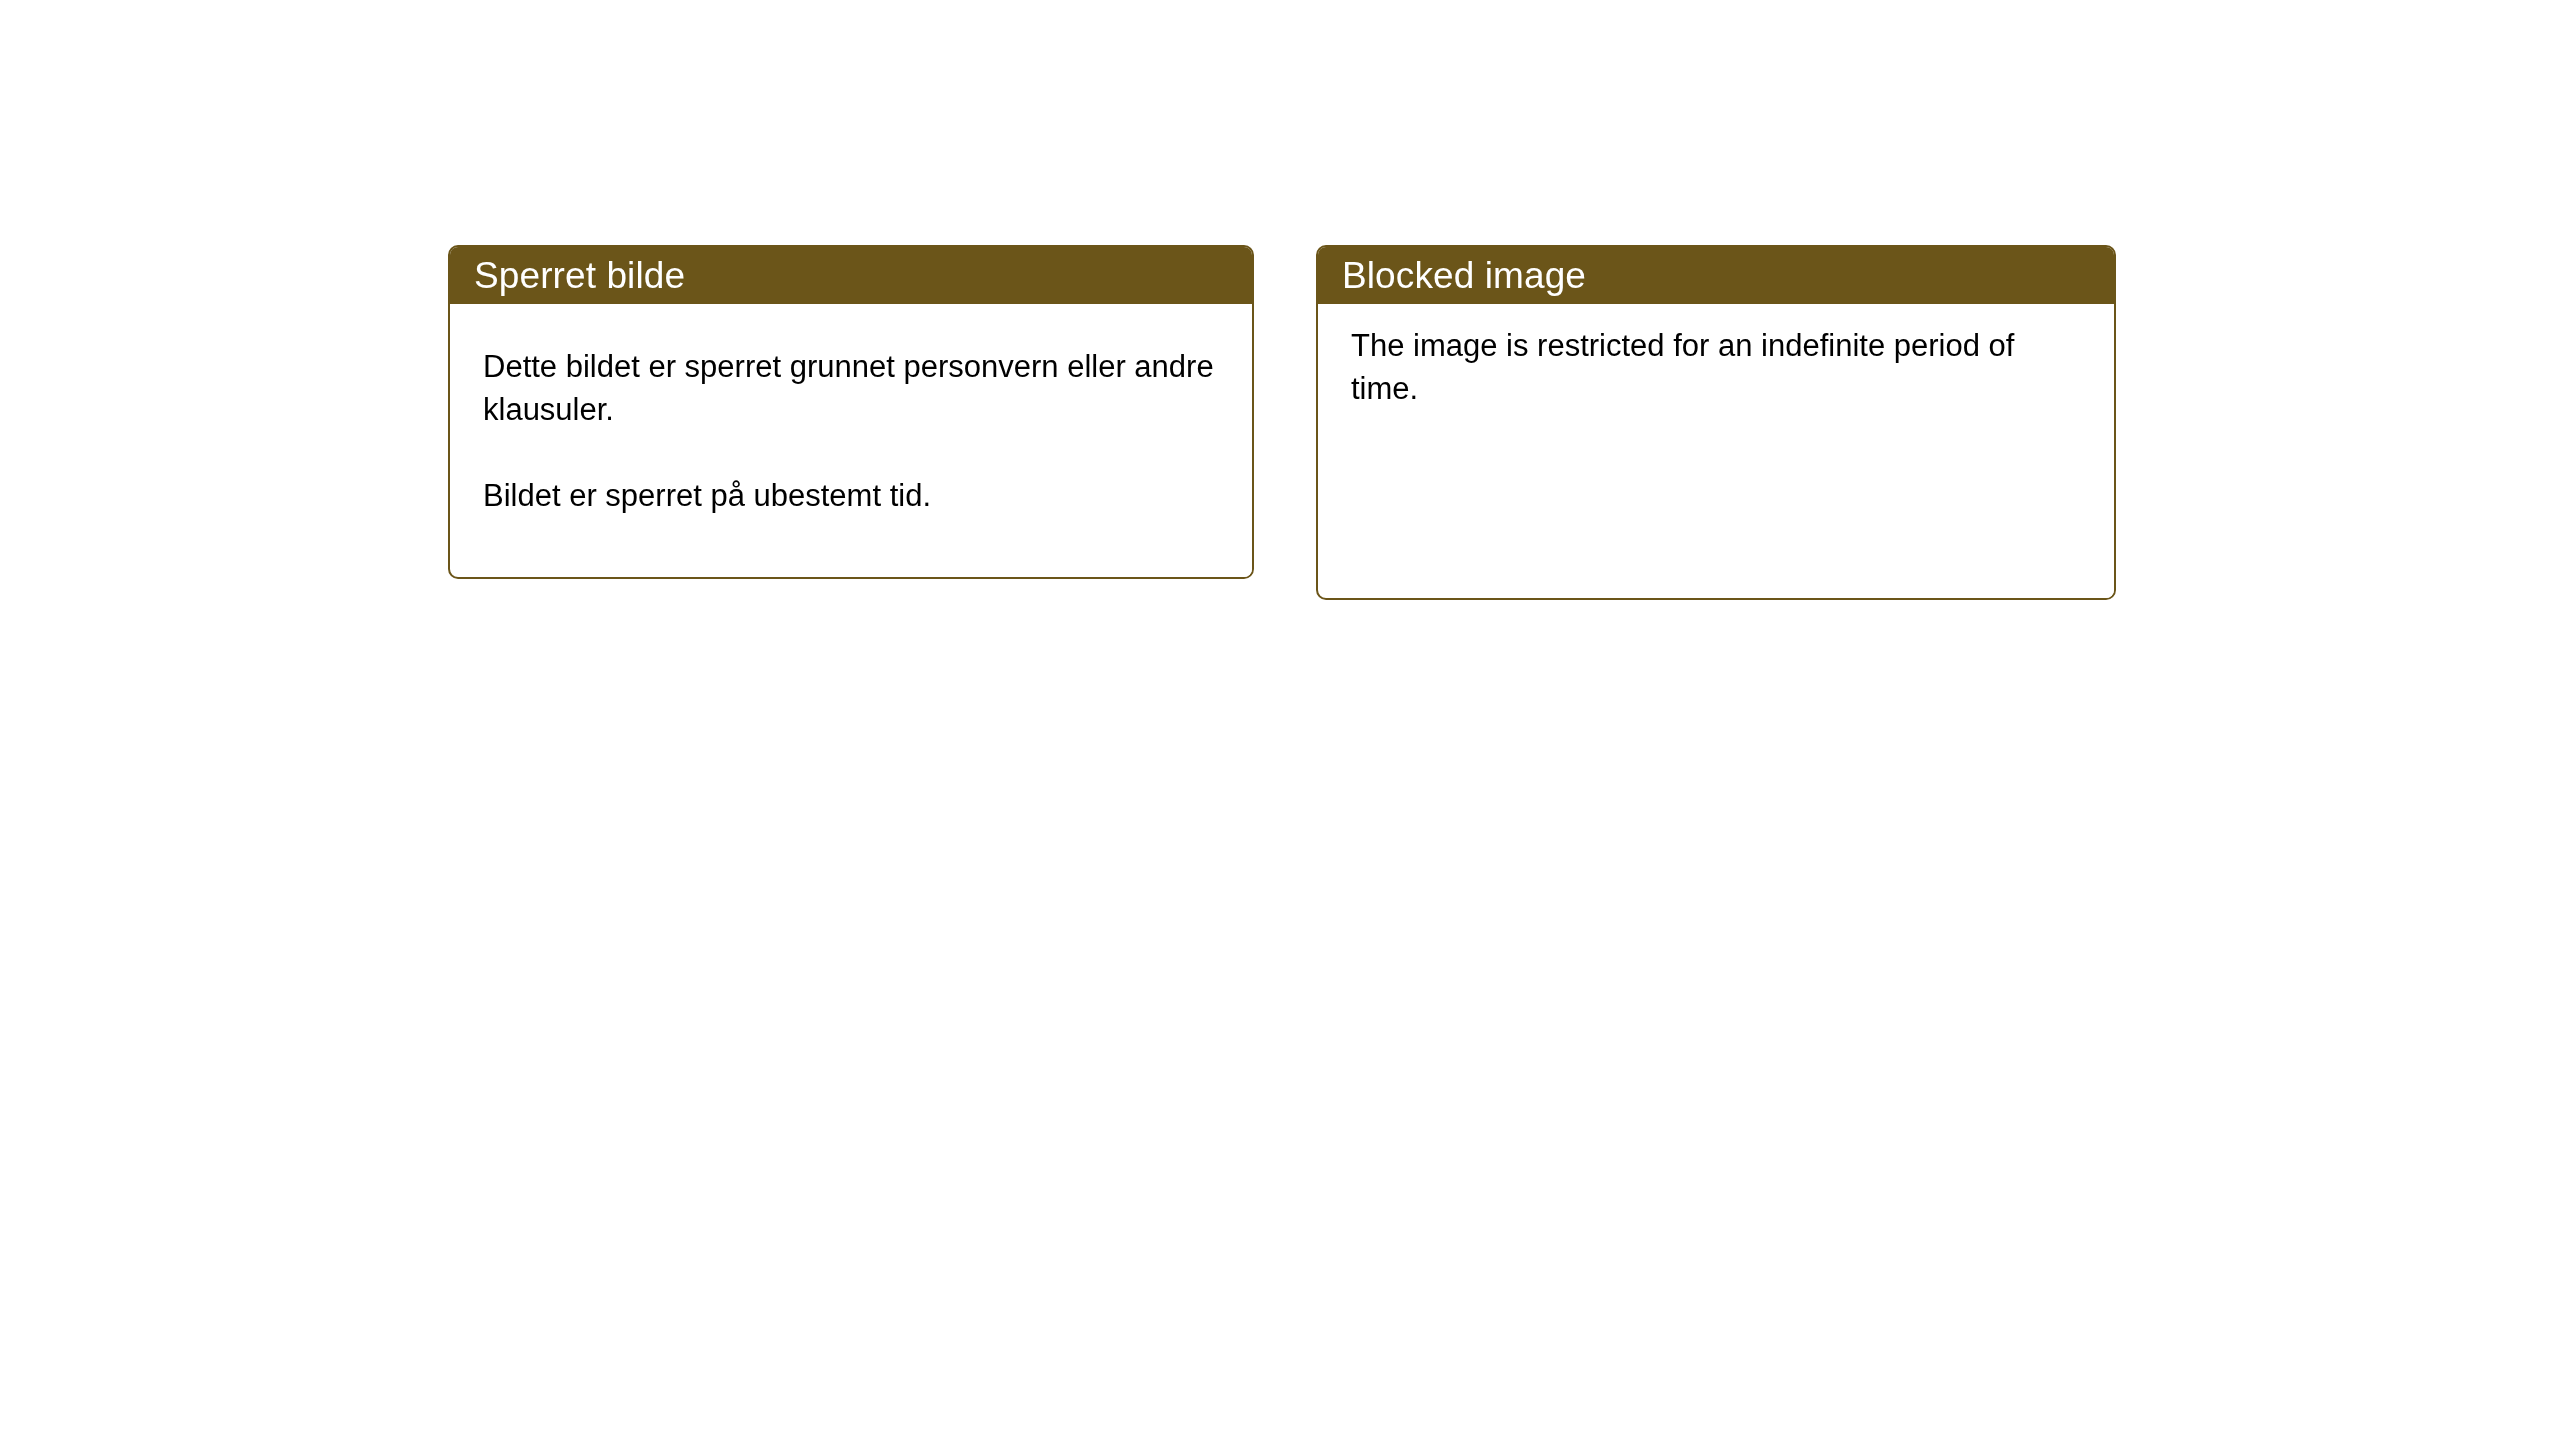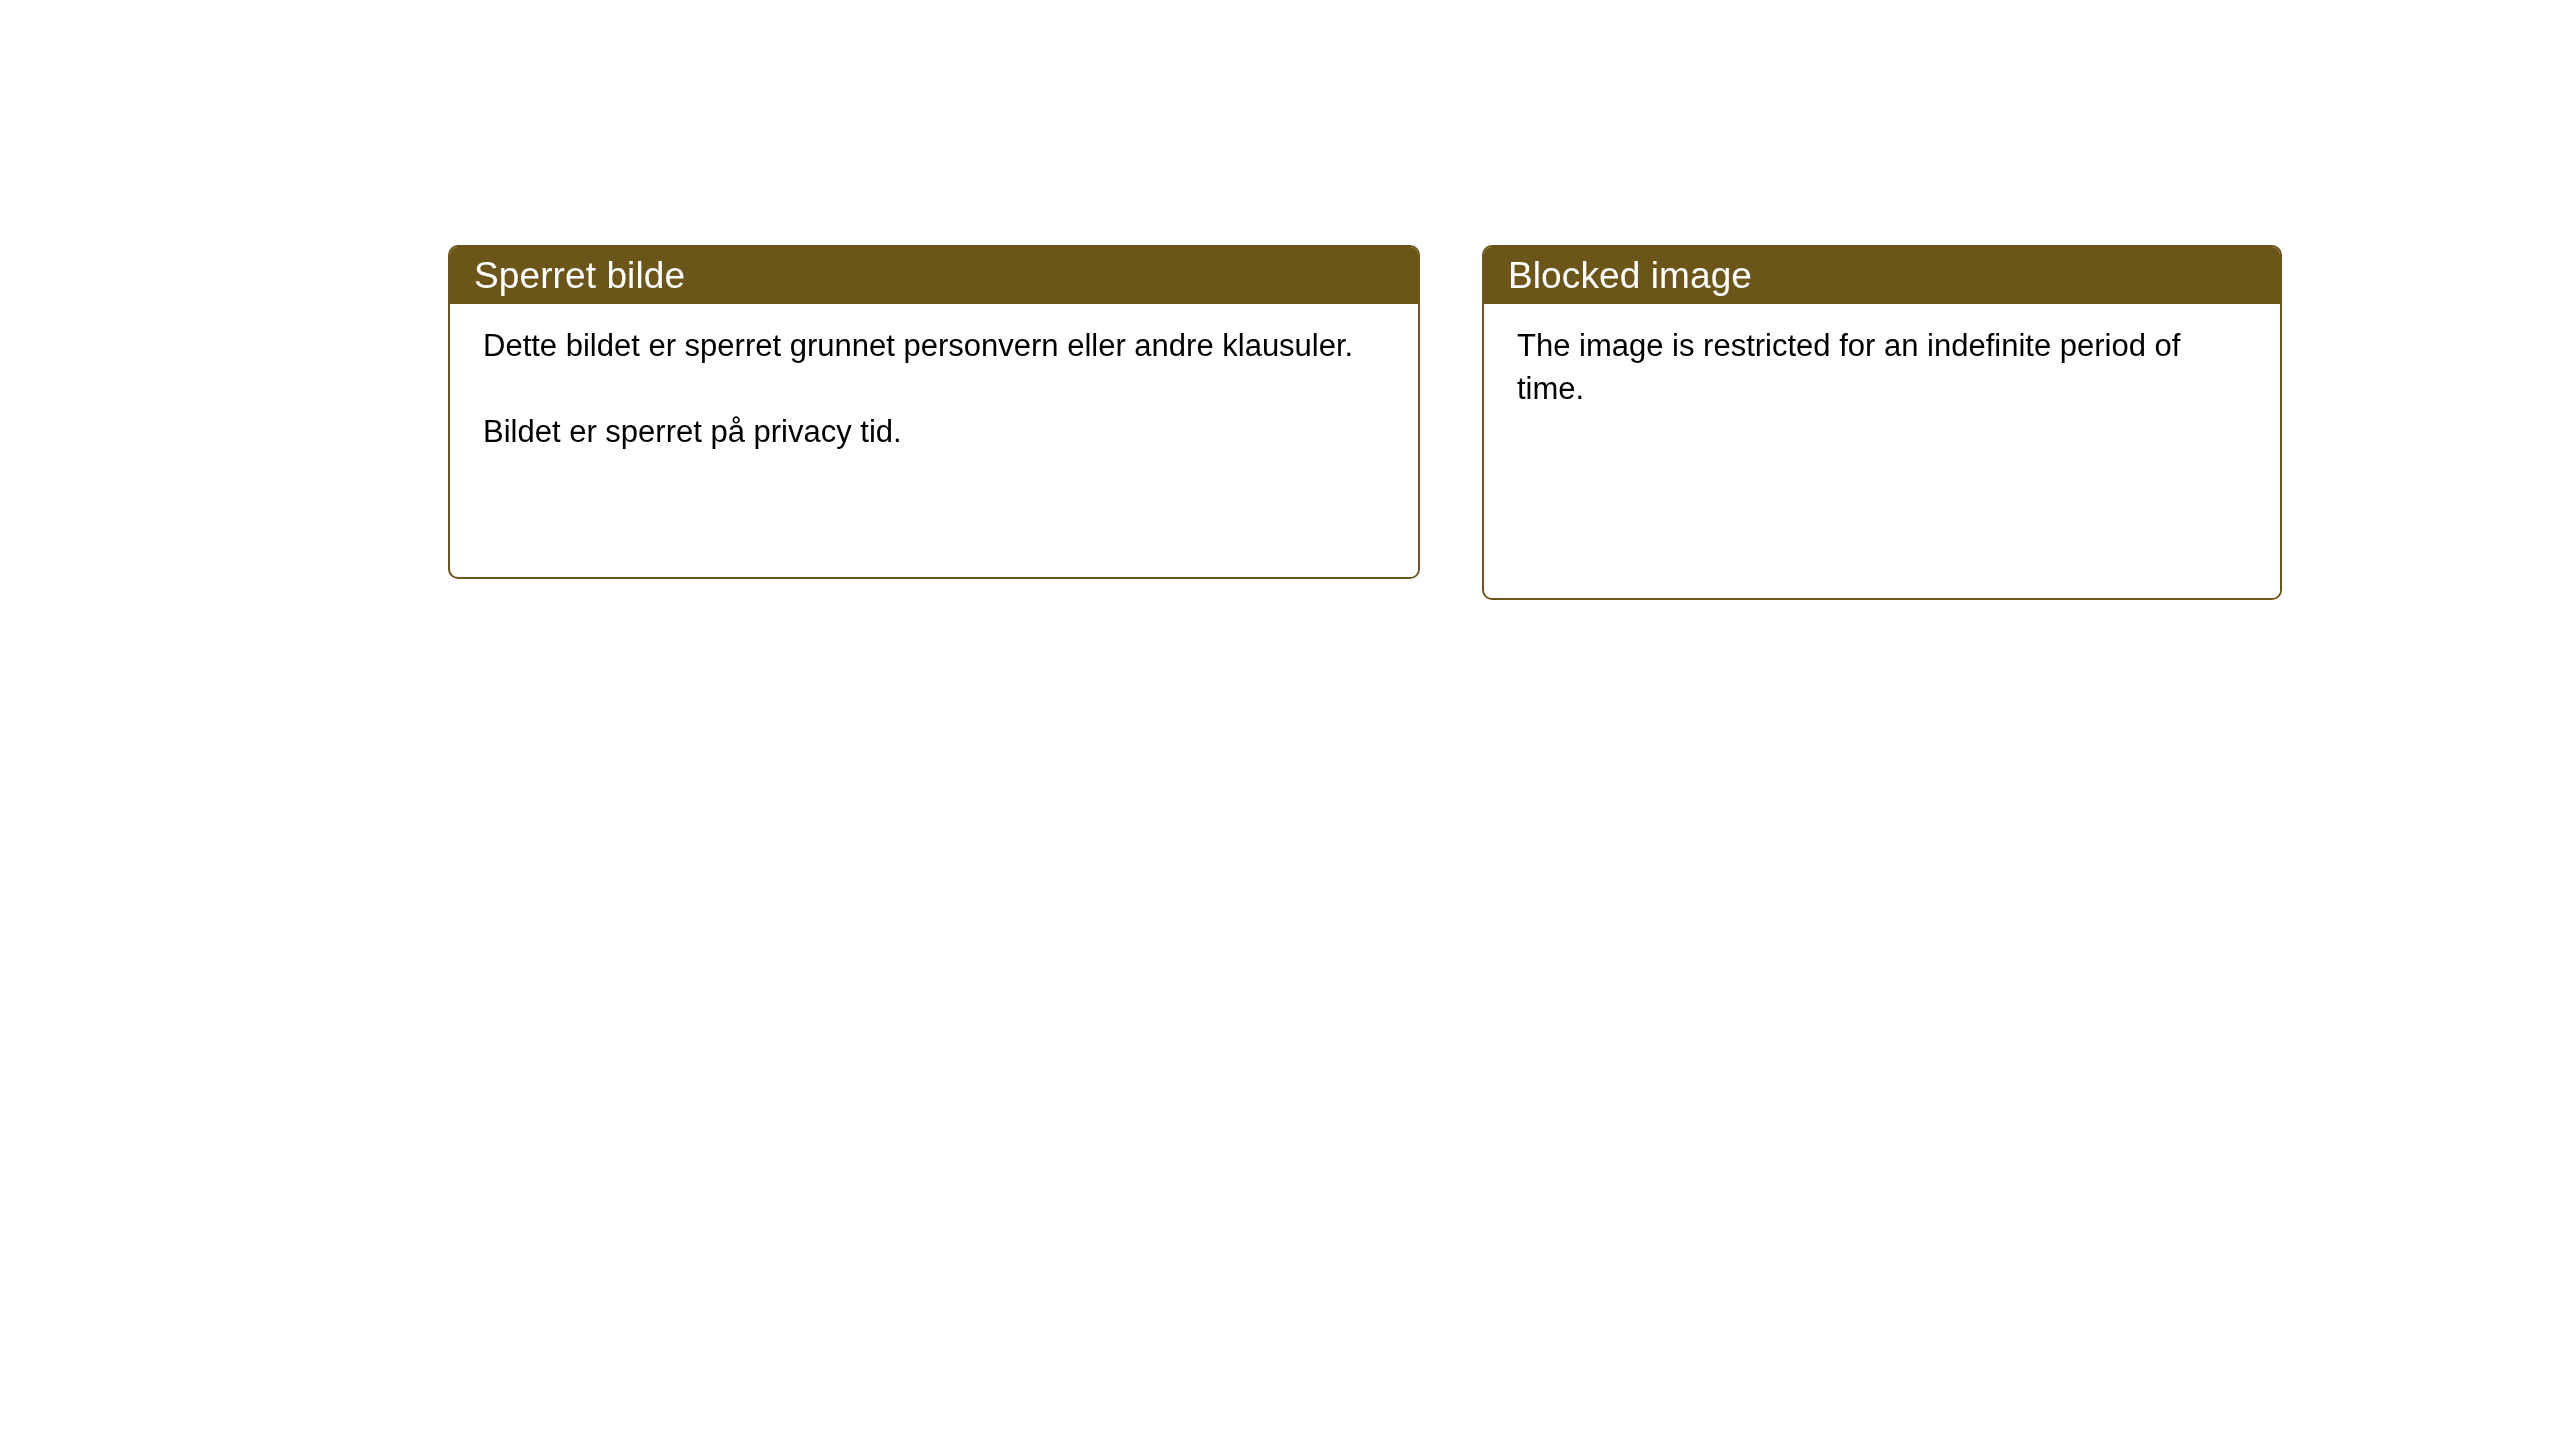--- a/index.html
+++ b/index.html
@@ -29,22 +29,23 @@
     box-sizing: border-box;
     background: #ffffff;
     border: 2px solid #6b5519;
     border-radius: 10px;
     overflow: hidden;
     display: flex;
     flex-direction: column;
   }
 
   .notice-card.card-no {
-    width: 972px;
+    width: 806px;
     height: 334px;
+    gap: 21px;
   }
   .notice-card.card-en {
     width: 800px;
     height: 355px;
   }
 
   .card-header {
     background: #6b5519;
     height: 57px;
     flex: 0 0 57px;
@@ -89,21 +90,21 @@
 <body>
 
 <div id="notice-area">
 
   <div class="notice-card card-no">
     <div class="card-header">
       <span class="card-title">Sperret bilde</span>
     </div>
     <div class="card-body">
       <p class="card-paragraph">Dette bildet er sperret grunnet personvern eller andre klausuler.</p>
-      <p class="card-paragraph">Bildet er sperret på privacy tid.</p>
+      <p class="card-paragraph">Bildet er sperret på ubestemt tid.</p>
     </div>
   </div>
 
   <div class="notice-card card-en">
     <div class="card-header">
       <span class="card-title">Blocked image</span>
     </div>
     <div class="card-body">
       <p class="card-paragraph">The image is restricted for an indefinite period of time.</p>
     </div>

